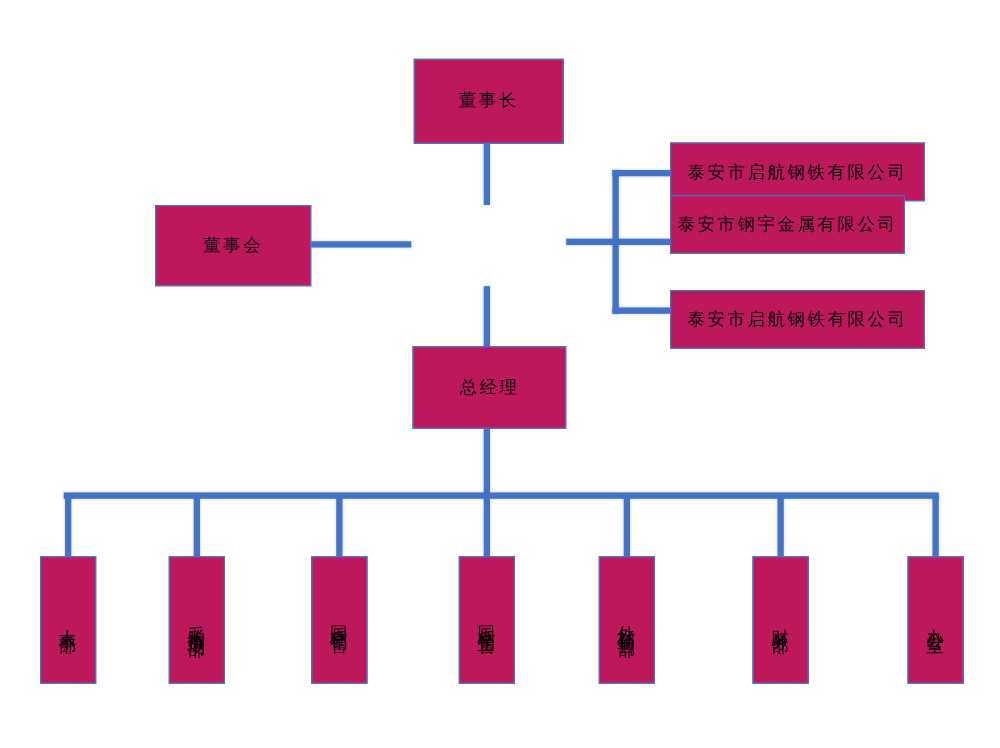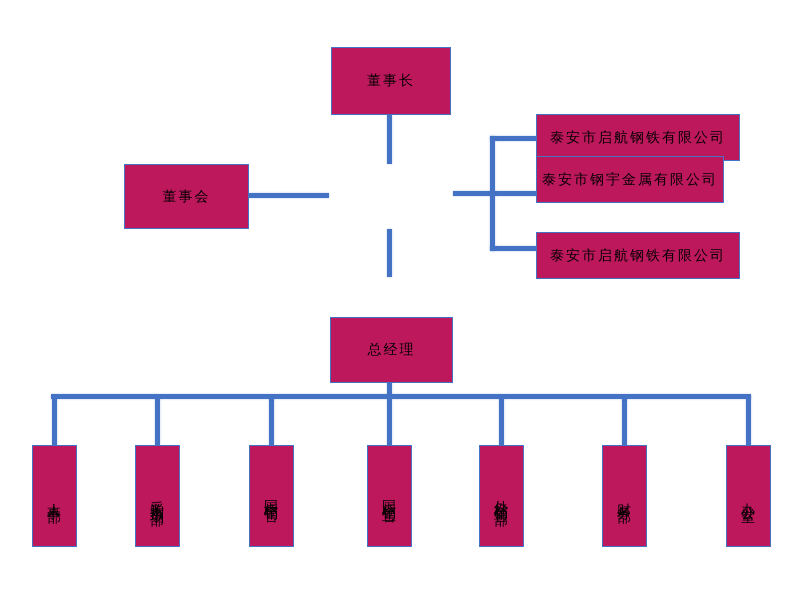--- a/index.html
+++ b/index.html
@@ -37,21 +37,21 @@
   .conn {
     position: absolute;
     background: #4472C4;
     box-shadow: 0 0 2px rgba(68,114,196,0.45);
     z-index: 1;
   }
   
   .chairman { left: 331px; top: 47px;  width: 120px; height: 68px; }
   .board    { left: 124px; top: 164px; width: 125px; height: 65px; }
   .hq       { left: 329px; top: 164px; width: 125px; height: 65px; }
-  .gm       { left: 330px; top: 277px; width: 123px; height: 66px; margin-top: 40px; }
+  .gm       { left: 330px; top: 277px; width: 123px; height: 66px; }
   
   .company0 { left: 536px; top: 114px; width: 204px; height: 47px; }
   .company1 { left: 536px; top: 156px; width: 188px; height: 47px; font-family: Liberation Mono, monospace; }
   .company2 { left: 536px; top: 232px; width: 204px; height: 47px; }
   
   .dept { top: 445px; width: 45px; height: 102px; }
   .dept0 { left: 32px; }
   .dept1 { left: 135px; }
   .dept2 { left: 249px; }
   .dept3 { left: 367px; }

